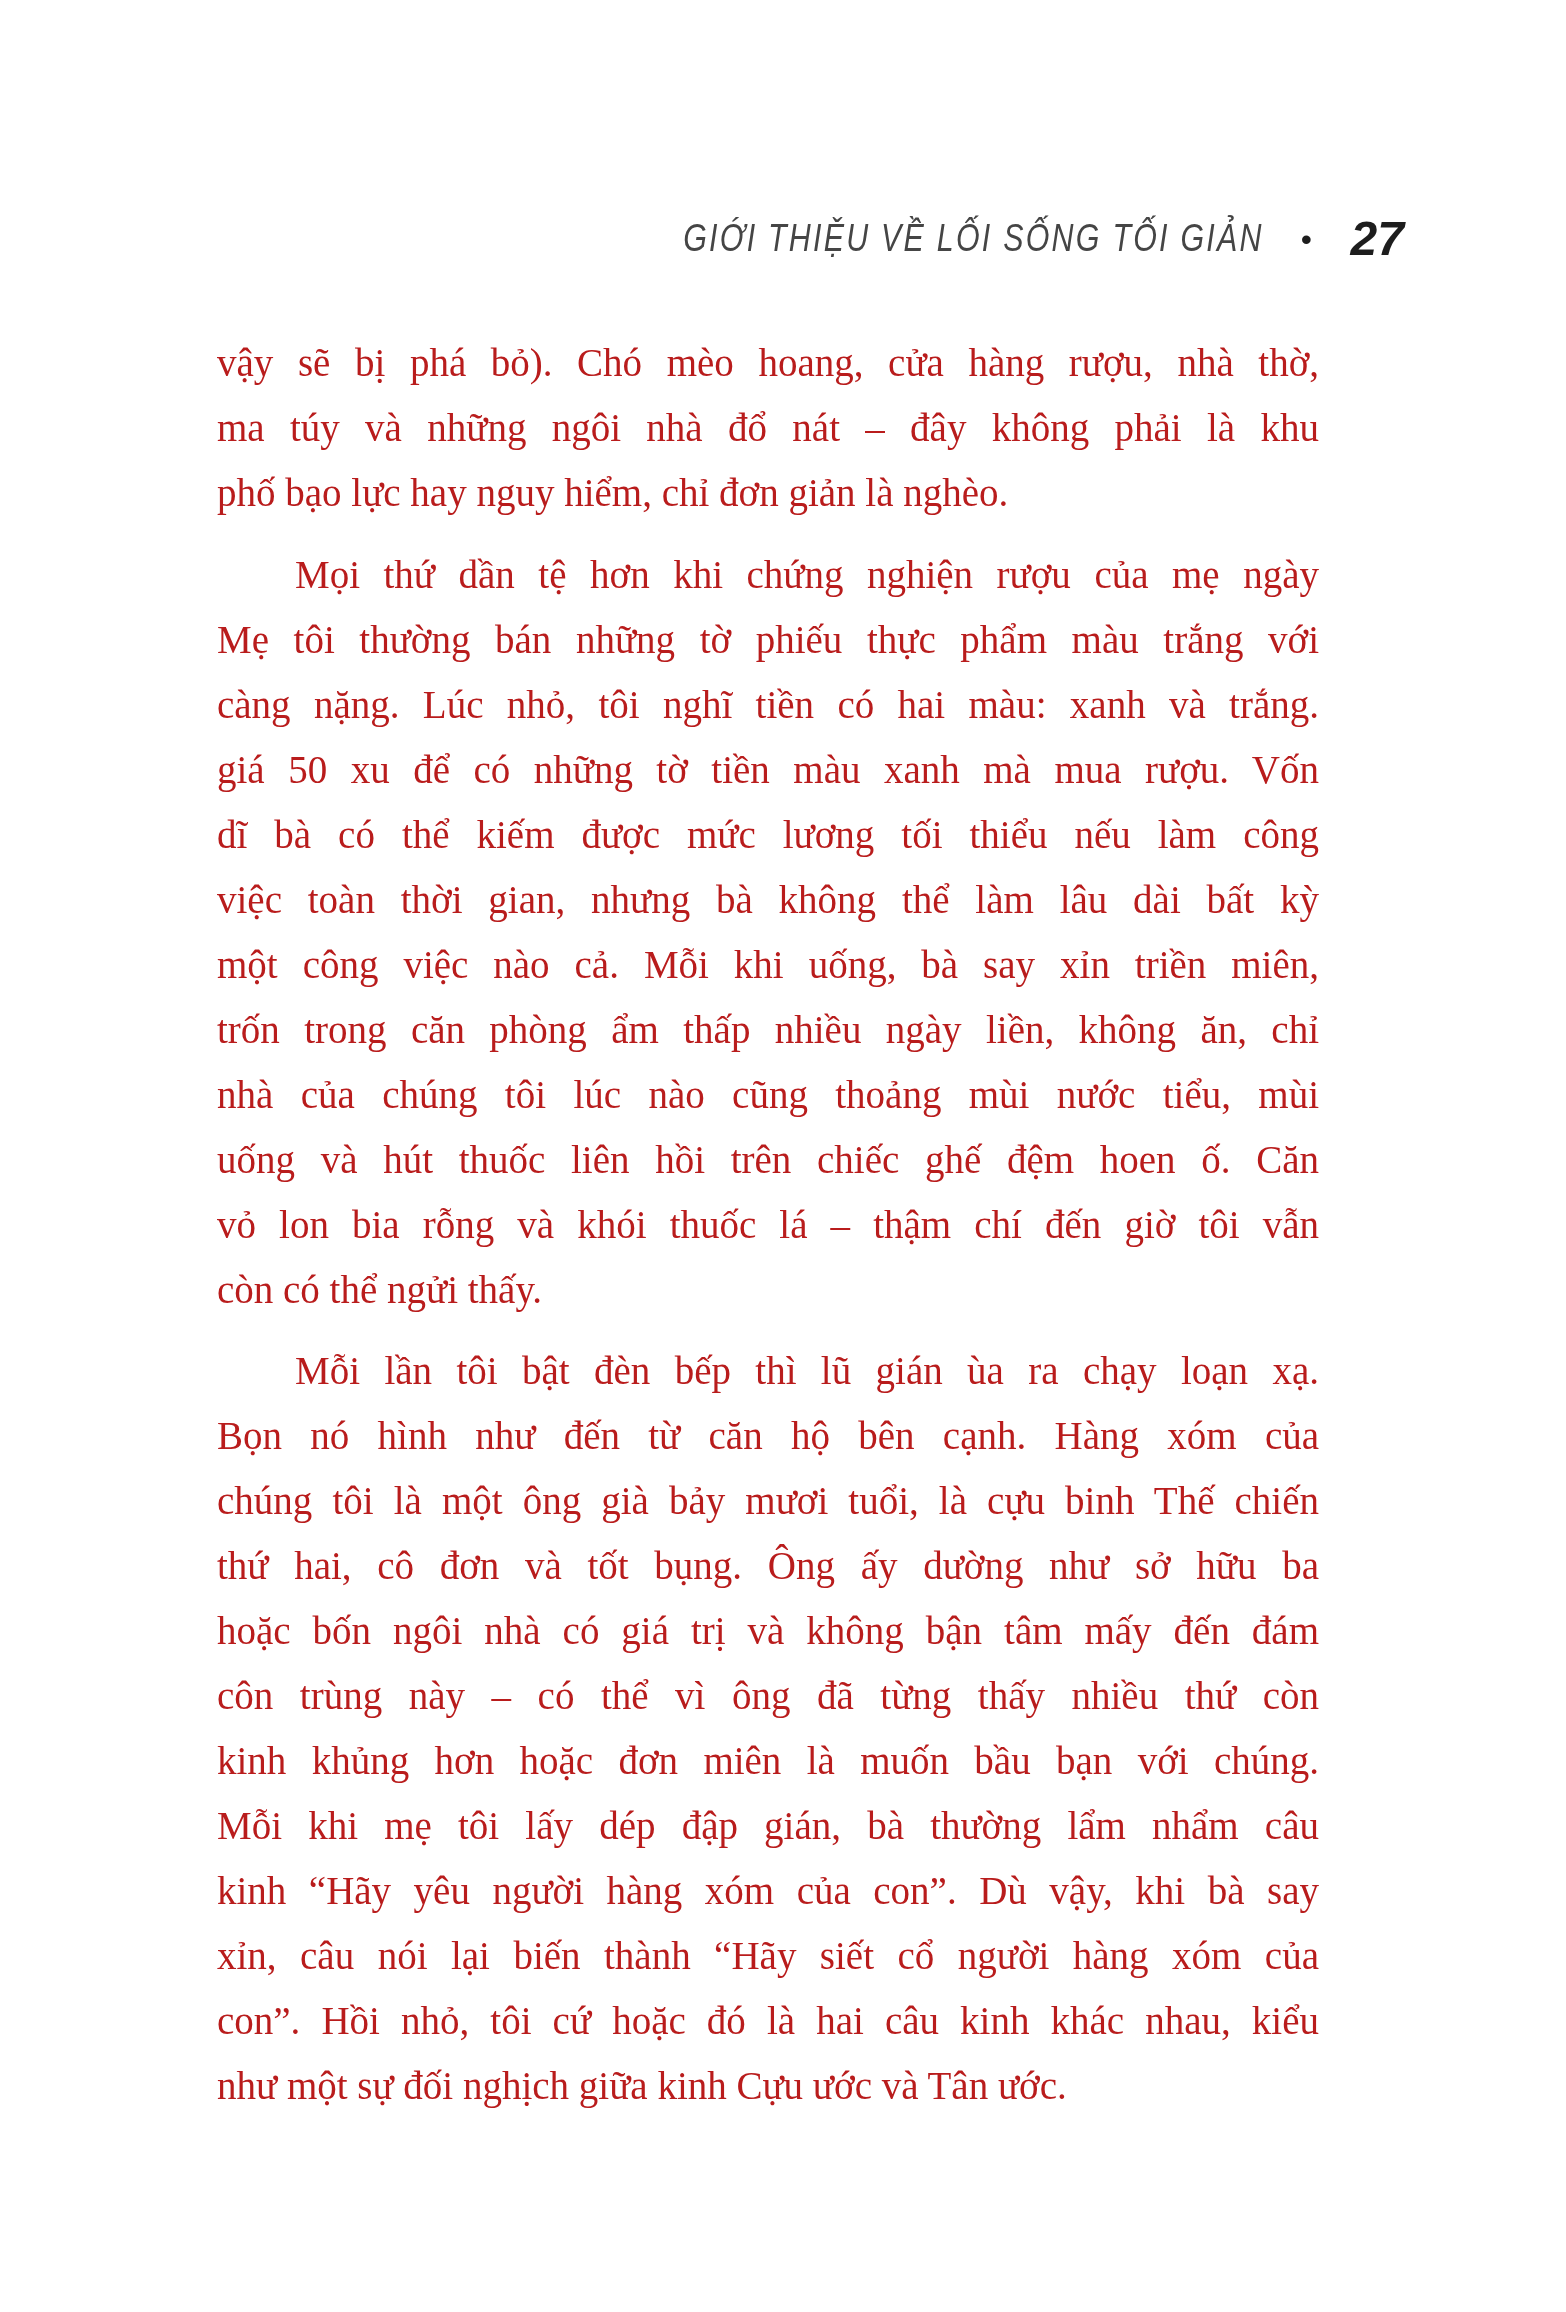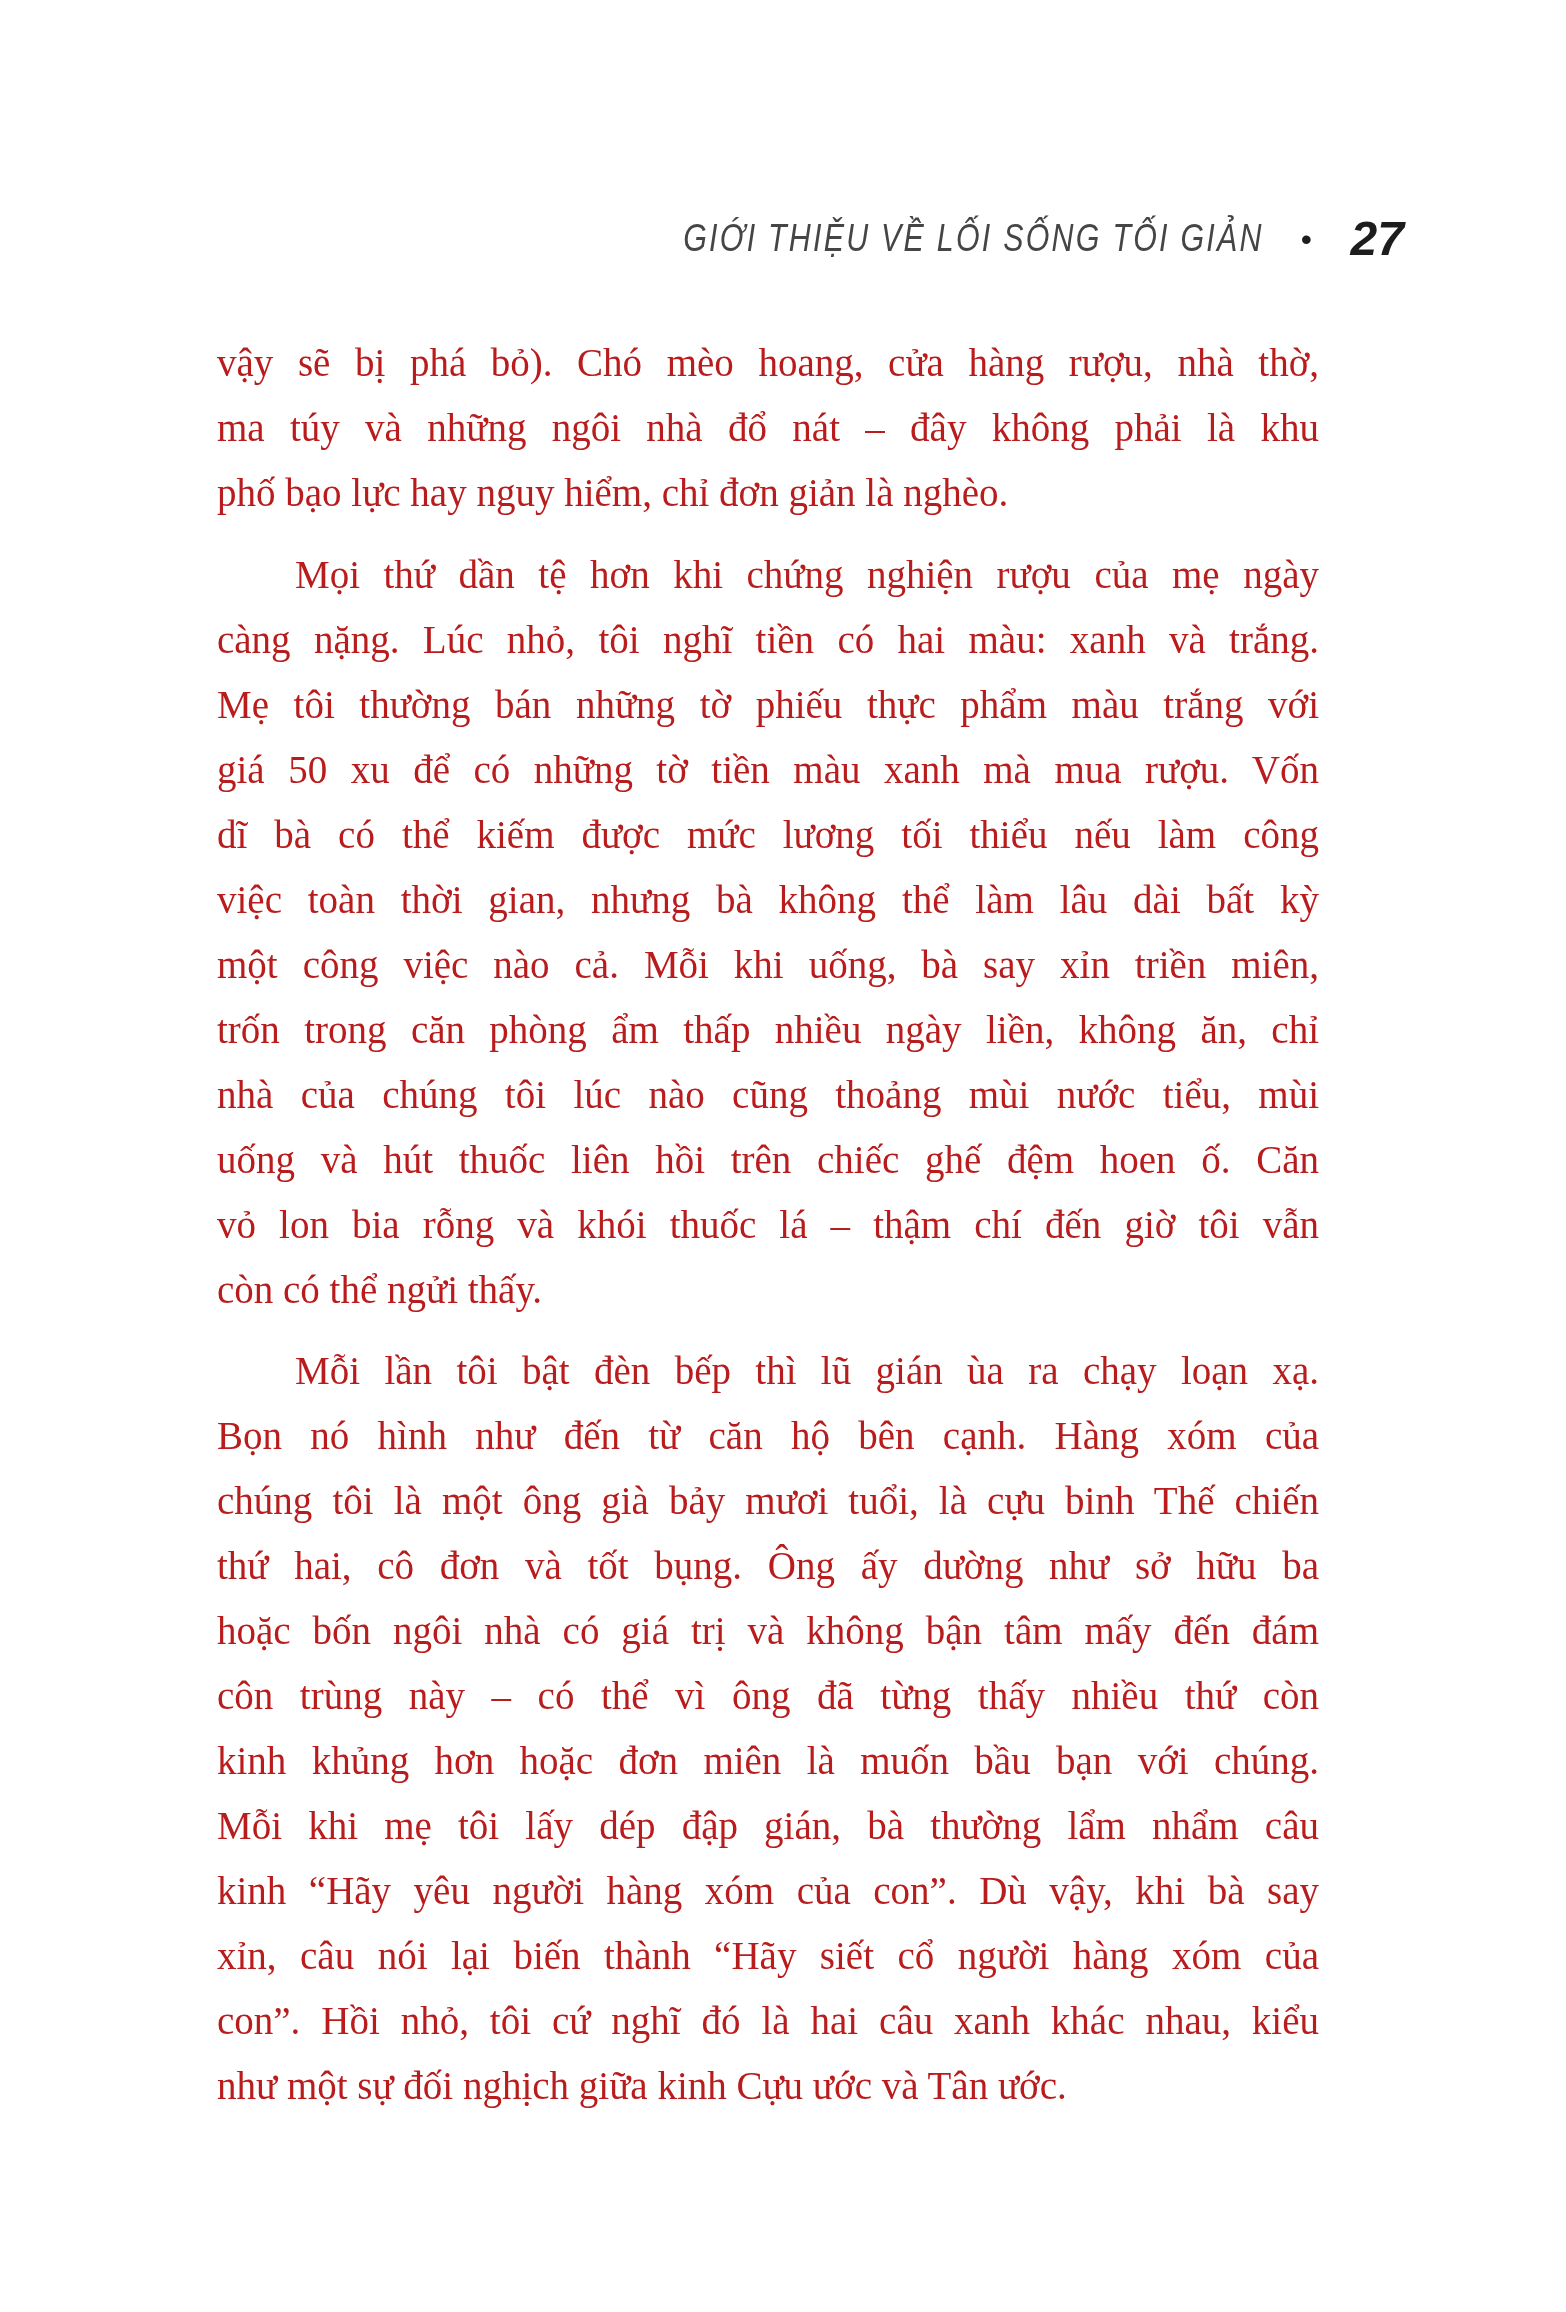--- a/index.html
+++ b/index.html
@@ -82,22 +82,22 @@
   </header>
 
   <main class="body-text">
       <div class="paragraph">
         <div class="line">vậy sẽ bị phá bỏ). Chó mèo hoang, cửa hàng rượu, nhà thờ,</div>
         <div class="line">ma túy và những ngôi nhà đổ nát – đây không phải là khu</div>
         <div class="line last">phố bạo lực hay nguy hiểm, chỉ đơn giản là nghèo.</div>
       </div>
       <div class="paragraph">
         <div class="line indent">Mọi thứ dần tệ hơn khi chứng nghiện rượu của mẹ ngày</div>
+        <div class="line">Mẹ tôi thường bán những tờ phiếu thực phẩm màu trắng với</div>
         <div class="line">càng nặng. Lúc nhỏ, tôi nghĩ tiền có hai màu: xanh và trắng.</div>
-        <div class="line">Mẹ tôi thường bán những tờ phiếu thực phẩm màu trắng với</div>
         <div class="line">giá 50 xu để có những tờ tiền màu xanh mà mua rượu. Vốn</div>
         <div class="line">dĩ bà có thể kiếm được mức lương tối thiểu nếu làm công</div>
         <div class="line">việc toàn thời gian, nhưng bà không thể làm lâu dài bất kỳ</div>
         <div class="line">một công việc nào cả. Mỗi khi uống, bà say xỉn triền miên,</div>
         <div class="line">trốn trong căn phòng ẩm thấp nhiều ngày liền, không ăn, chỉ</div>
         <div class="line">nhà của chúng tôi lúc nào cũng thoảng mùi nước tiểu, mùi</div>
         <div class="line">uống và hút thuốc liên hồi trên chiếc ghế đệm hoen ố. Căn</div>
         <div class="line">vỏ lon bia rỗng và khói thuốc lá – thậm chí đến giờ tôi vẫn</div>
         <div class="line last">còn có thể ngửi thấy.</div>
       </div>
@@ -105,19 +105,19 @@
         <div class="line indent">Mỗi lần tôi bật đèn bếp thì lũ gián ùa ra chạy loạn xạ.</div>
         <div class="line">Bọn nó hình như đến từ căn hộ bên cạnh. Hàng xóm của</div>
         <div class="line">chúng tôi là một ông già bảy mươi tuổi, là cựu binh Thế chiến</div>
         <div class="line">thứ hai, cô đơn và tốt bụng. Ông ấy dường như sở hữu ba</div>
         <div class="line">hoặc bốn ngôi nhà có giá trị và không bận tâm mấy đến đám</div>
         <div class="line">côn trùng này – có thể vì ông đã từng thấy nhiều thứ còn</div>
         <div class="line">kinh khủng hơn hoặc đơn miên là muốn bầu bạn với chúng.</div>
         <div class="line">Mỗi khi mẹ tôi lấy dép đập gián, bà thường lẩm nhẩm câu</div>
         <div class="line">kinh “Hãy yêu người hàng xóm của con”. Dù vậy, khi bà say</div>
         <div class="line">xỉn, câu nói lại biến thành “Hãy siết cổ người hàng xóm của</div>
-        <div class="line">con”. Hồi nhỏ, tôi cứ nghĩ đó là hai câu xanh khác nhau, kiểu</div>
+        <div class="line">con”. Hồi nhỏ, tôi cứ hoặc đó là hai câu kinh khác nhau, kiểu</div>
         <div class="line last">như một sự đối nghịch giữa kinh Cựu ước và Tân ước.</div>
       </div>
     </main>
 
 </div>
 
 
 </body></html>

